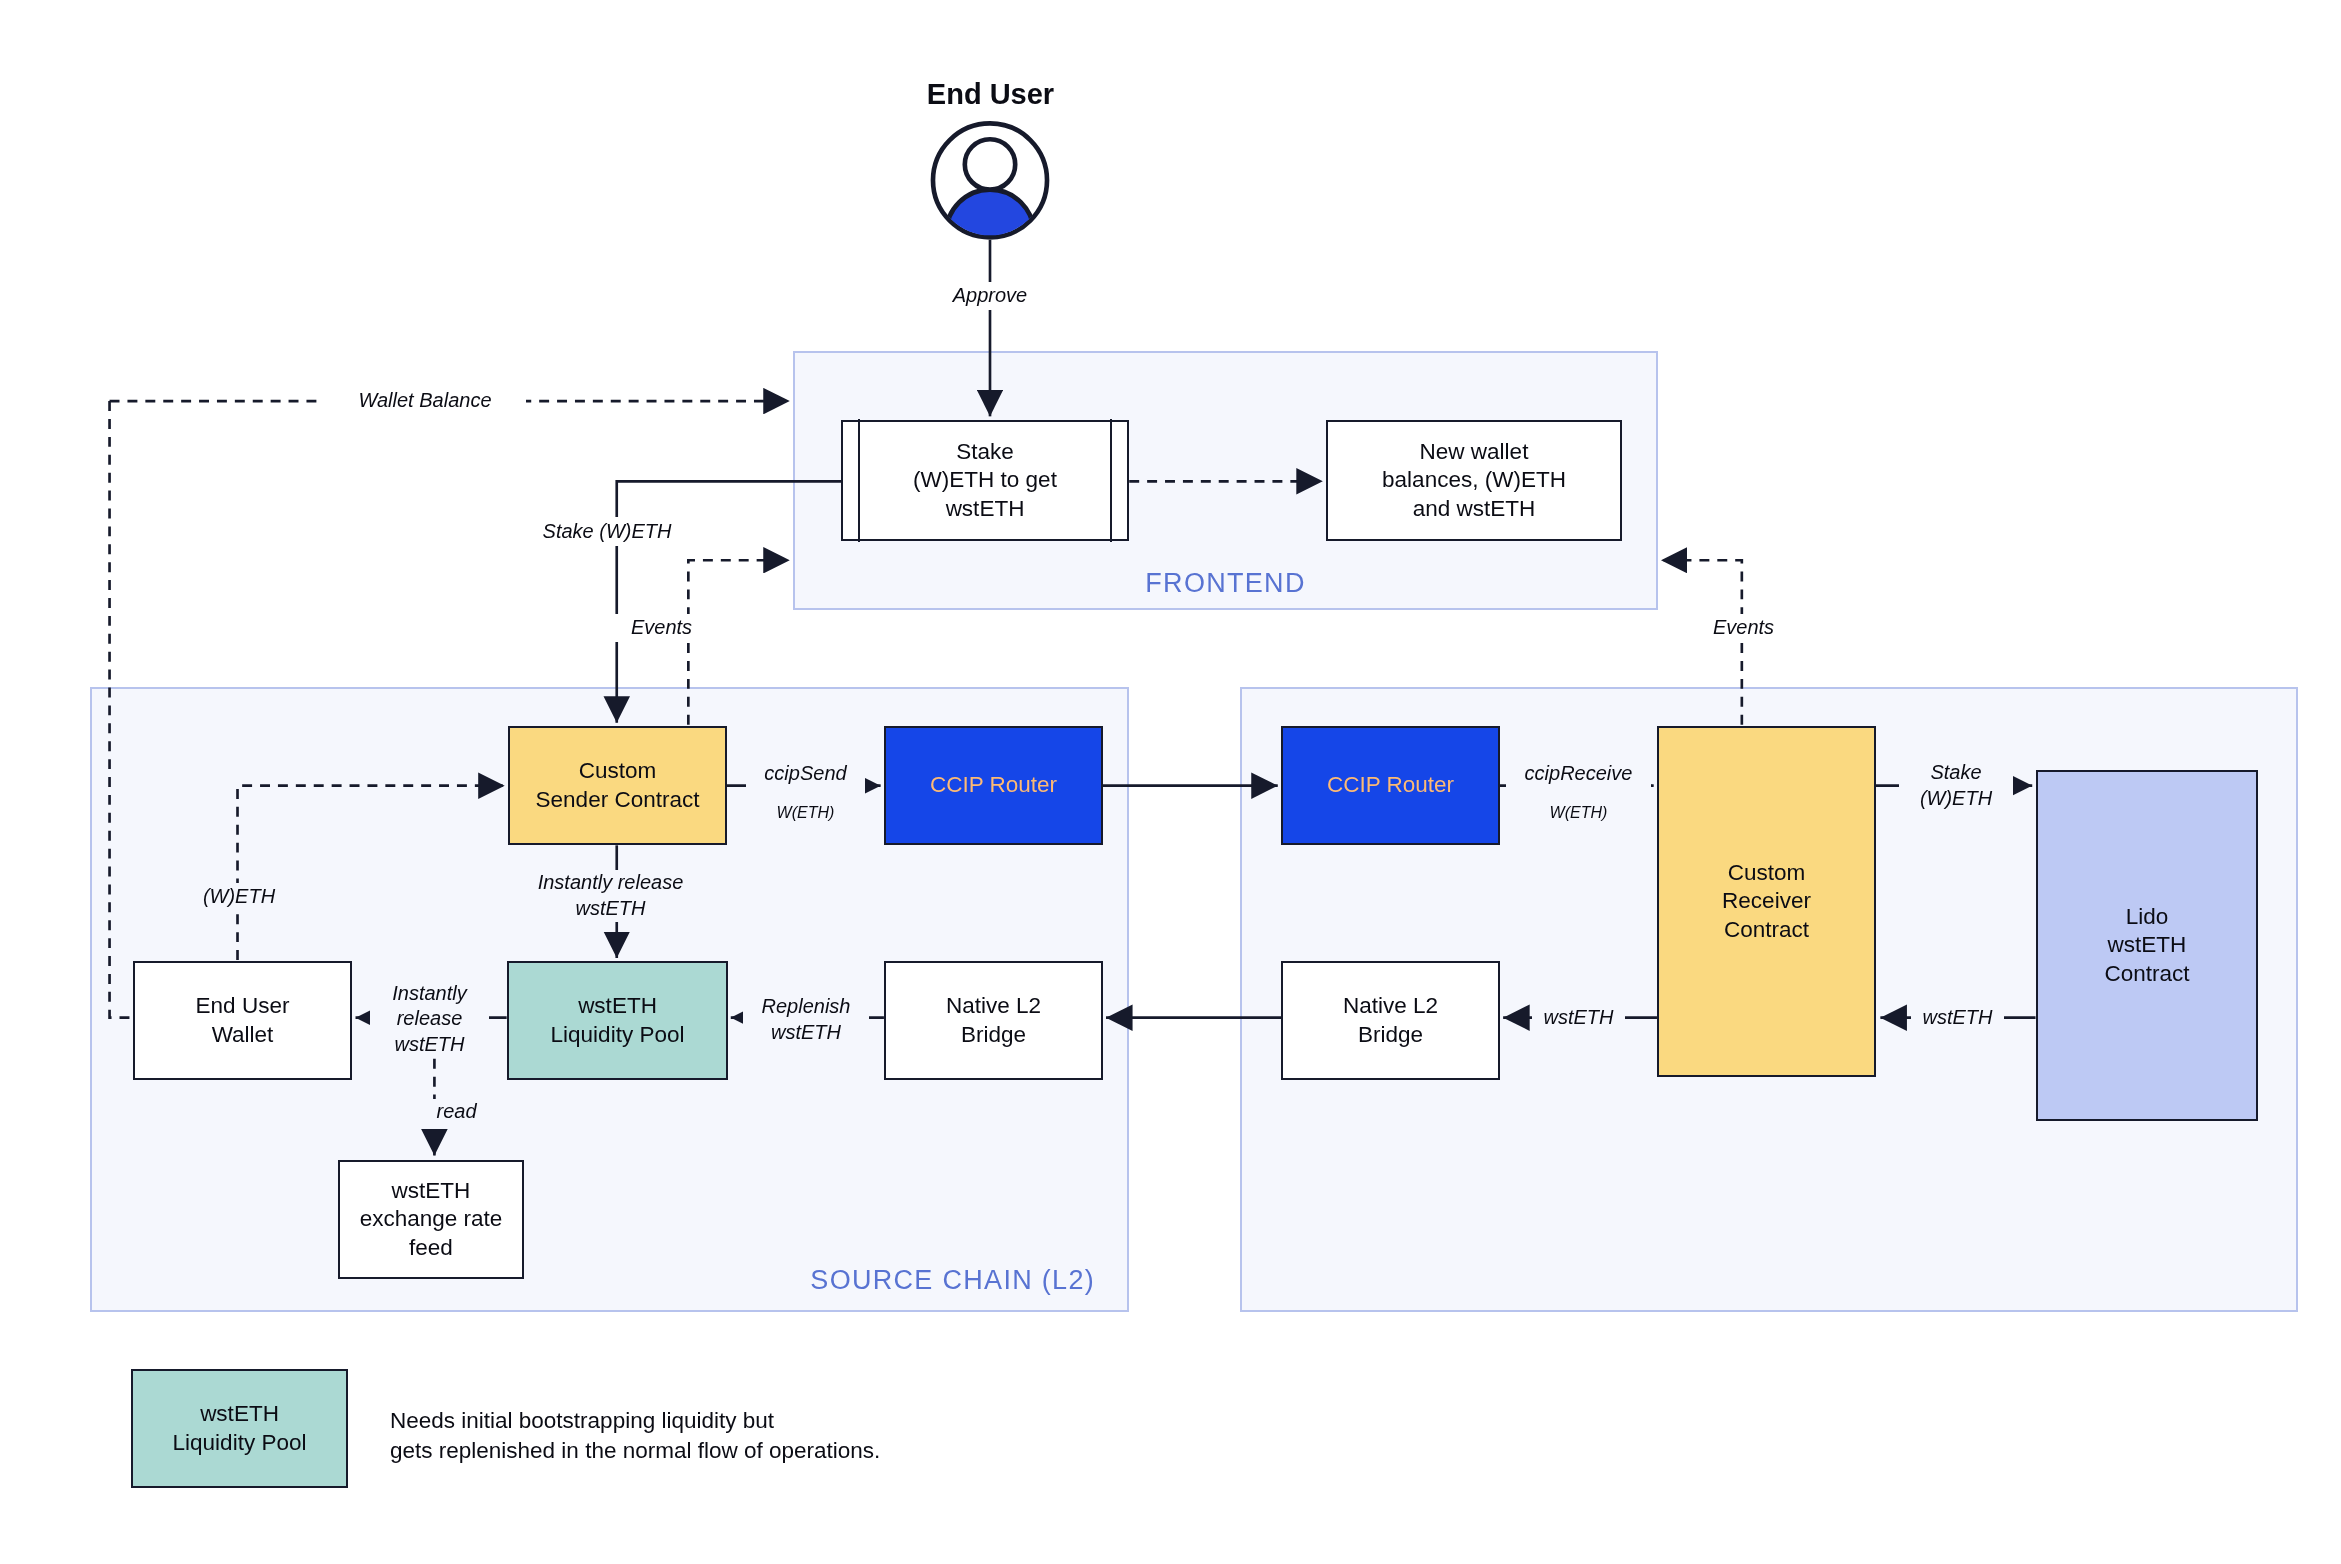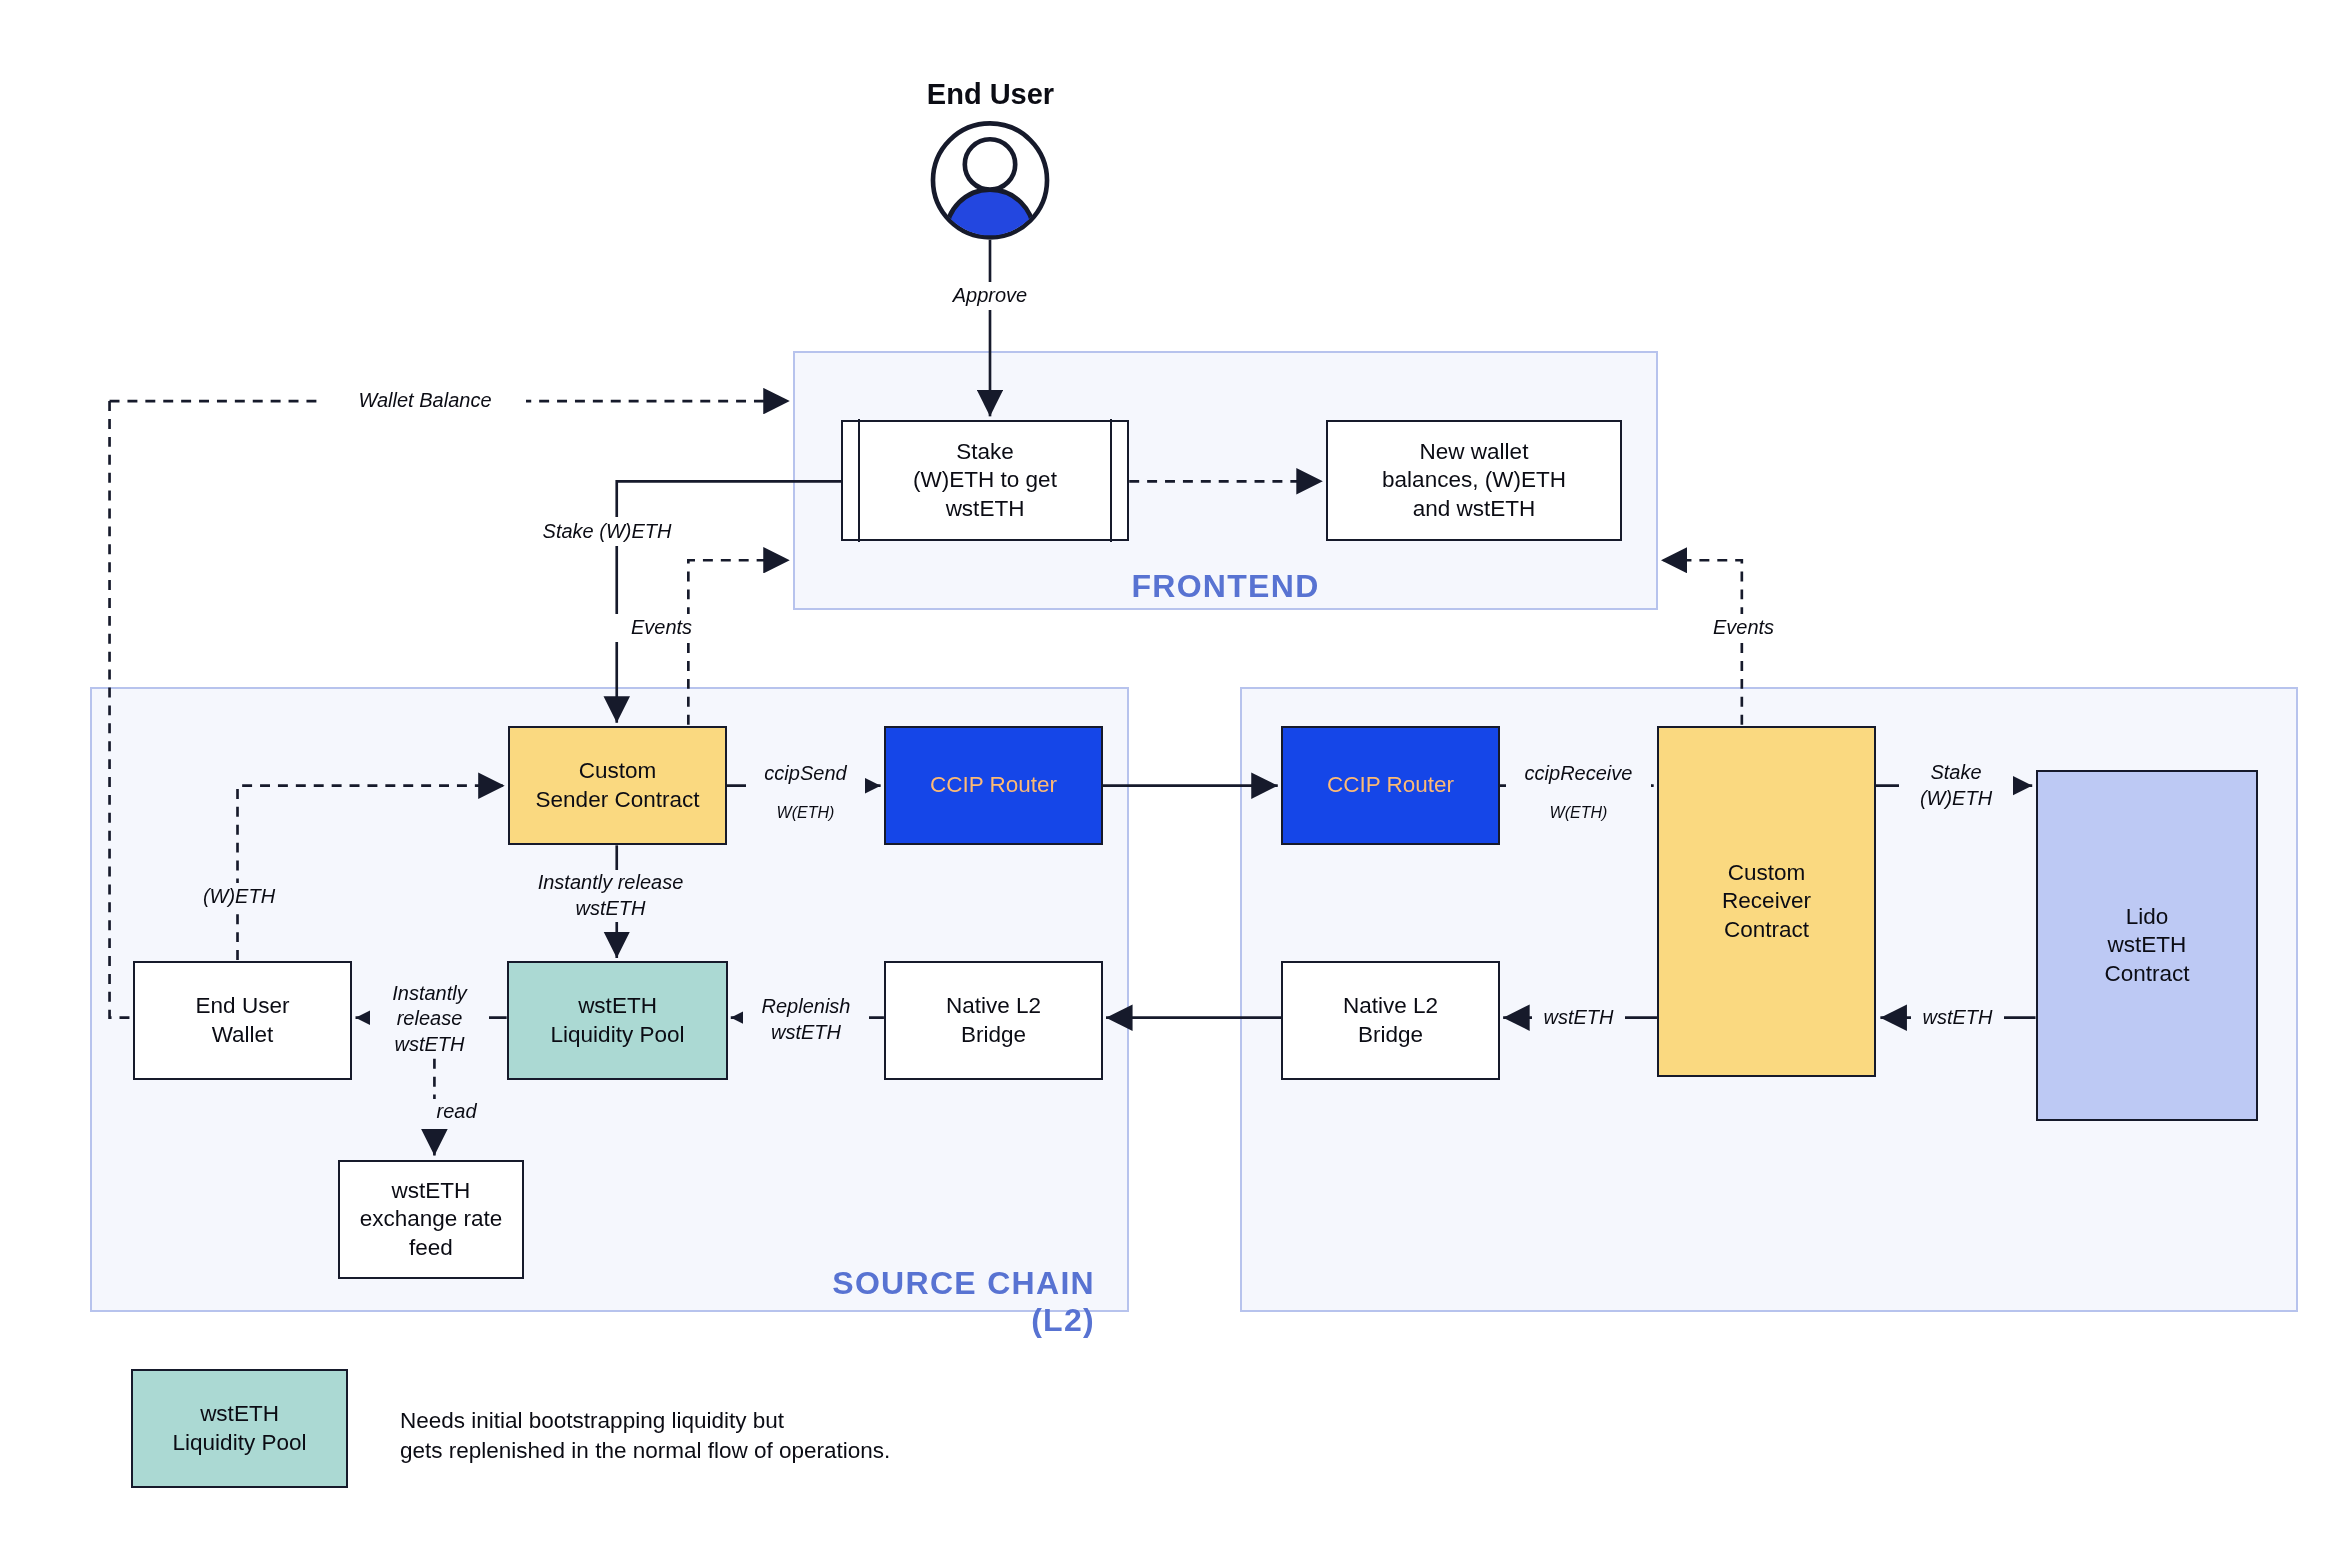--- a/index.html
+++ b/index.html
@@ -9,21 +9,21 @@
   }
   html,body{margin:0;padding:0;background:#ffffff;}
   body{font-family:"Liberation Sans","DejaVu Sans",sans-serif;color:var(--ink);}
   .canvas{position:relative;width:2332px;height:1564px;background:#ffffff;overflow:hidden;}
 
   
   .panel{position:absolute;background:var(--panel_bg);border:2px solid var(--panel_border);box-sizing:border-box;}
   .c-frontend{left:793px;top:351px;width:865px;height:259px;}
   .c-source{left:90px;top:687px;width:1039px;height:625px;}
   .c-dest{left:1240px;top:687px;width:1058px;height:625px;}
-  .panel-label{position:absolute;font-size:32px;font-weight:bold;letter-spacing:1.3px;color:var(--panel_label);}
+  .panel-label{position:absolute;font-size:27px;font-weight:normal;letter-spacing:1.3px;color:var(--panel_label);}
   .pl-frontend{left:793px;top:568px;width:865px;text-align:center;}
   .pl-source{left:763px;top:1265px;width:332px;text-align:right;}
   .pl-dest{left:1266px;top:1265px;width:597px;text-align:left;}
 
   
   .wires{position:absolute;left:0;top:0;width:2342px;height:1564px;}
   .ln{stroke:var(--line);stroke-width:4;fill:none;}
   .lnd{stroke-dasharray:15 12;}
 
   
@@ -69,21 +69,21 @@
   .l-instantly-h{left:370px;top:980px;width:119px;height:78px;}
   .l-instantly-v{left:534px;top:870px;width:153px;height:52px;}
   .l-weth{left:186px;top:883px;width:106px;height:28px;}
   .l-read{left:420px;top:1099px;width:73px;height:26.5px;}
 
   
   .actor-title{position:absolute;left:891px;top:78px;width:199px;text-align:center;font-size:29px;font-weight:bold;}
 
   
   .legend-box{left:131px;top:1369px;width:217px;height:119px;}
-  .legend-text{position:absolute;left:400px;top:1406px;width:663px;font-size:22.5px;line-height:1.35;white-space:pre-line;}
+  .legend-text{position:absolute;left:390px;top:1406px;width:663px;font-size:22.5px;line-height:1.35;white-space:pre-line;}
 </style>
 </head>
 <body>
 
 <div class="canvas">
 
   <div class="panel c-frontend"></div>
   <div class="panel c-source"></div>
   <div class="panel c-dest"></div>
 

